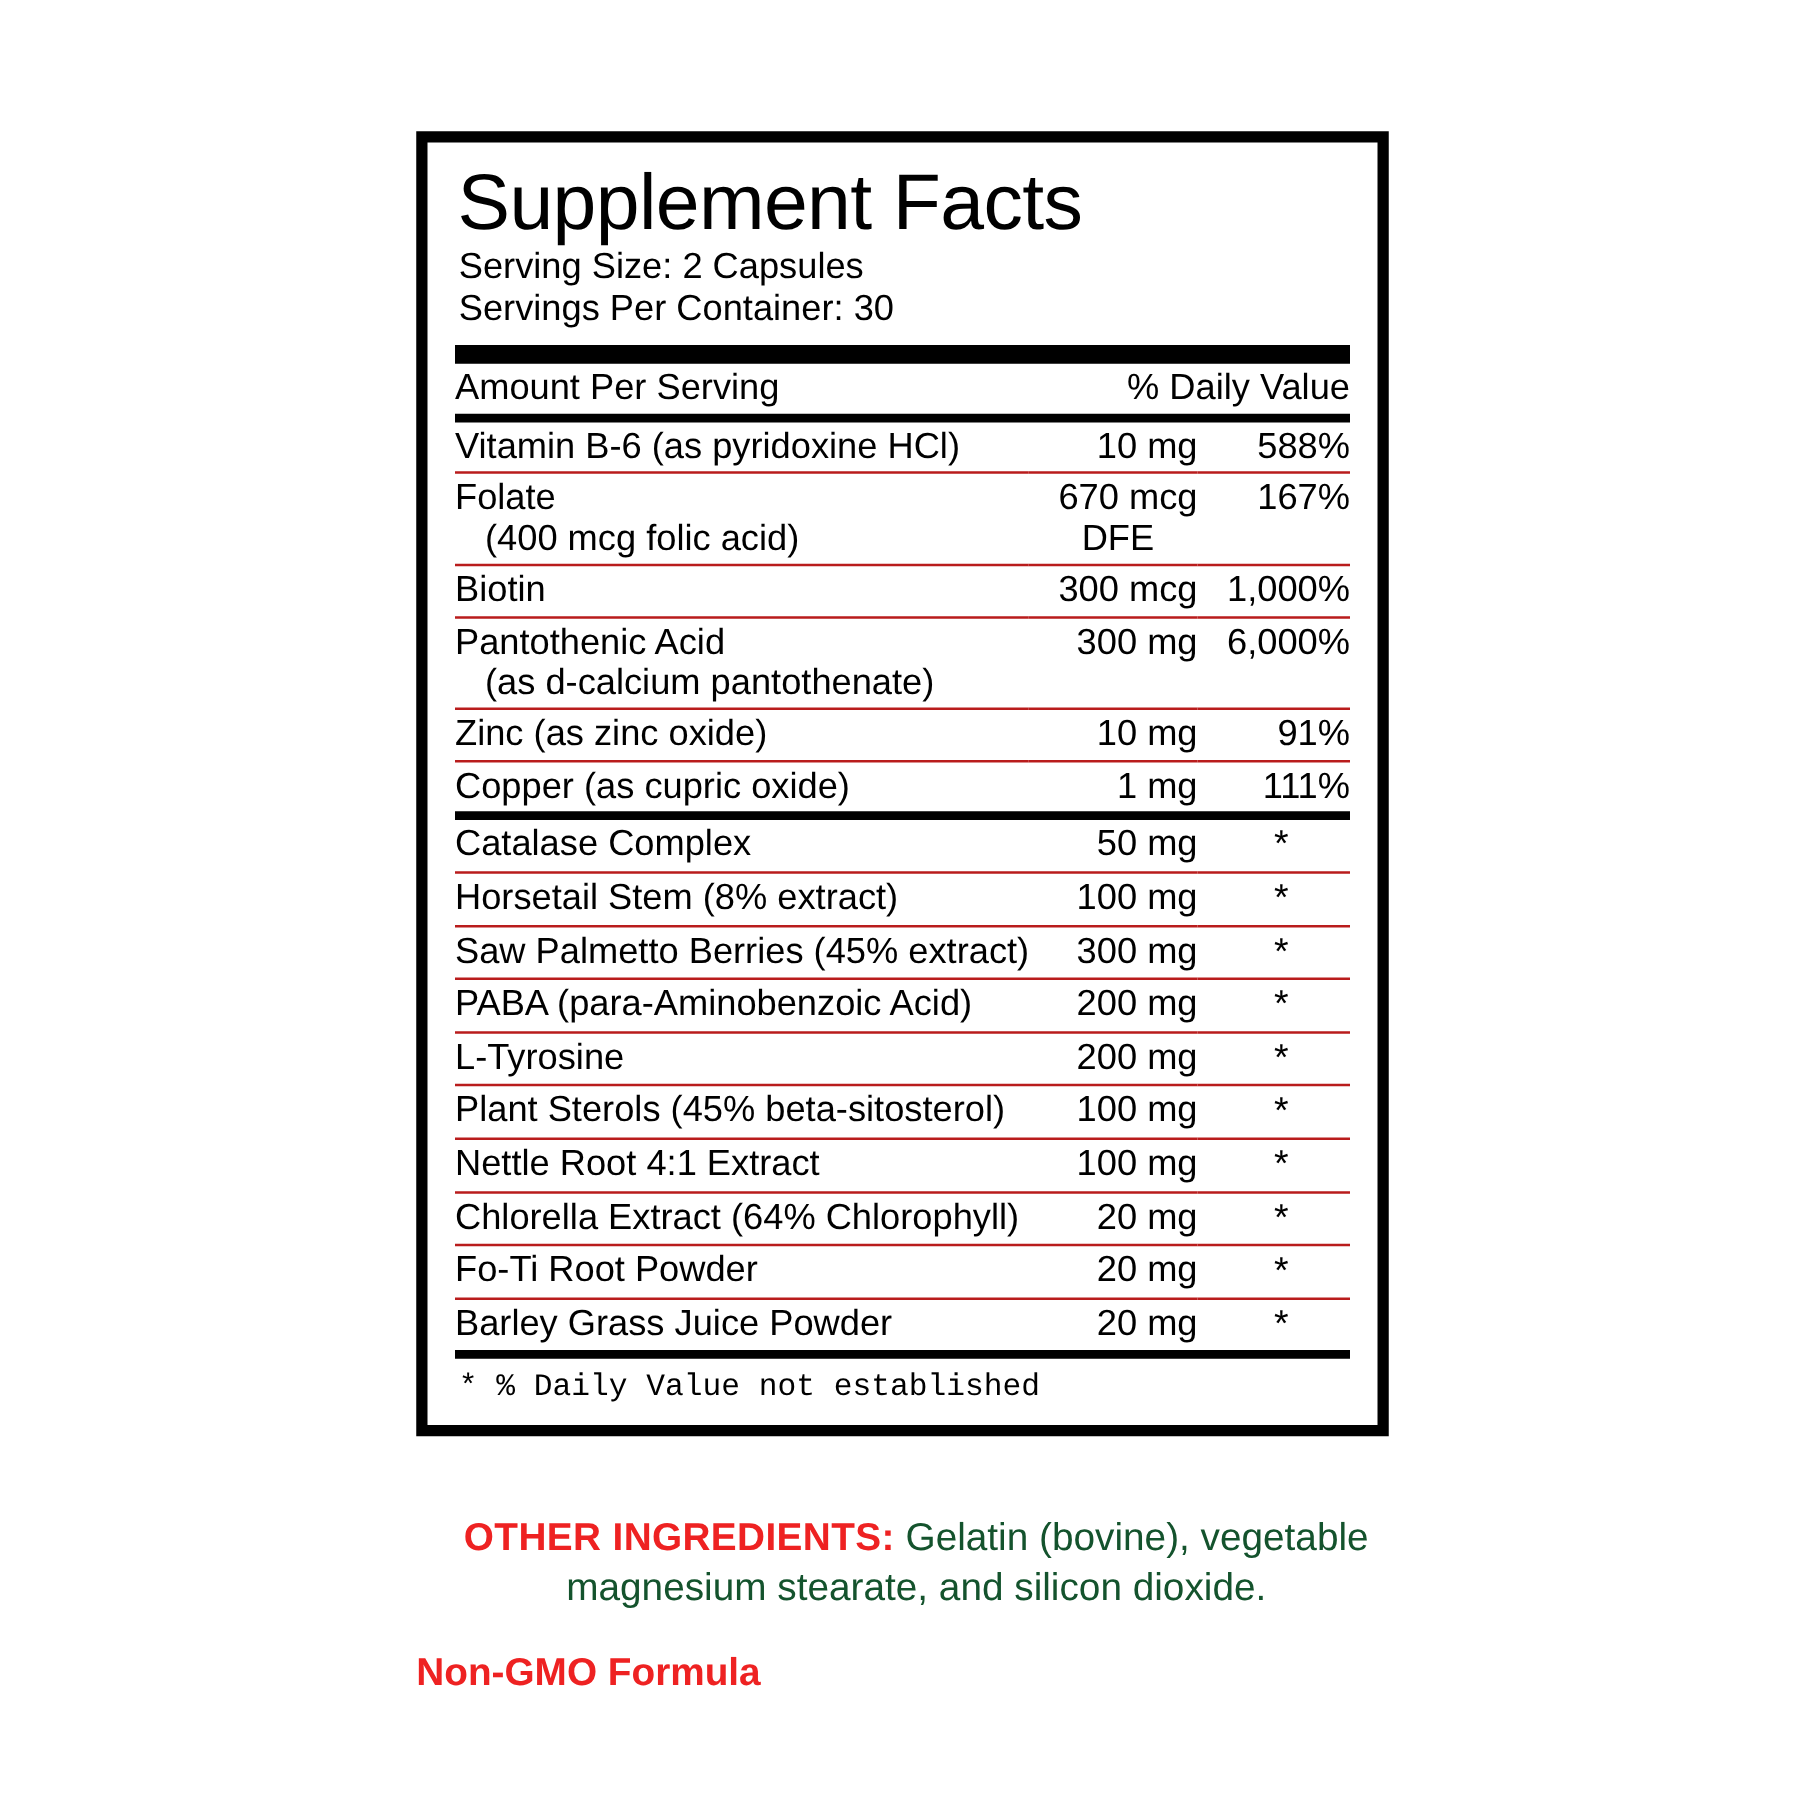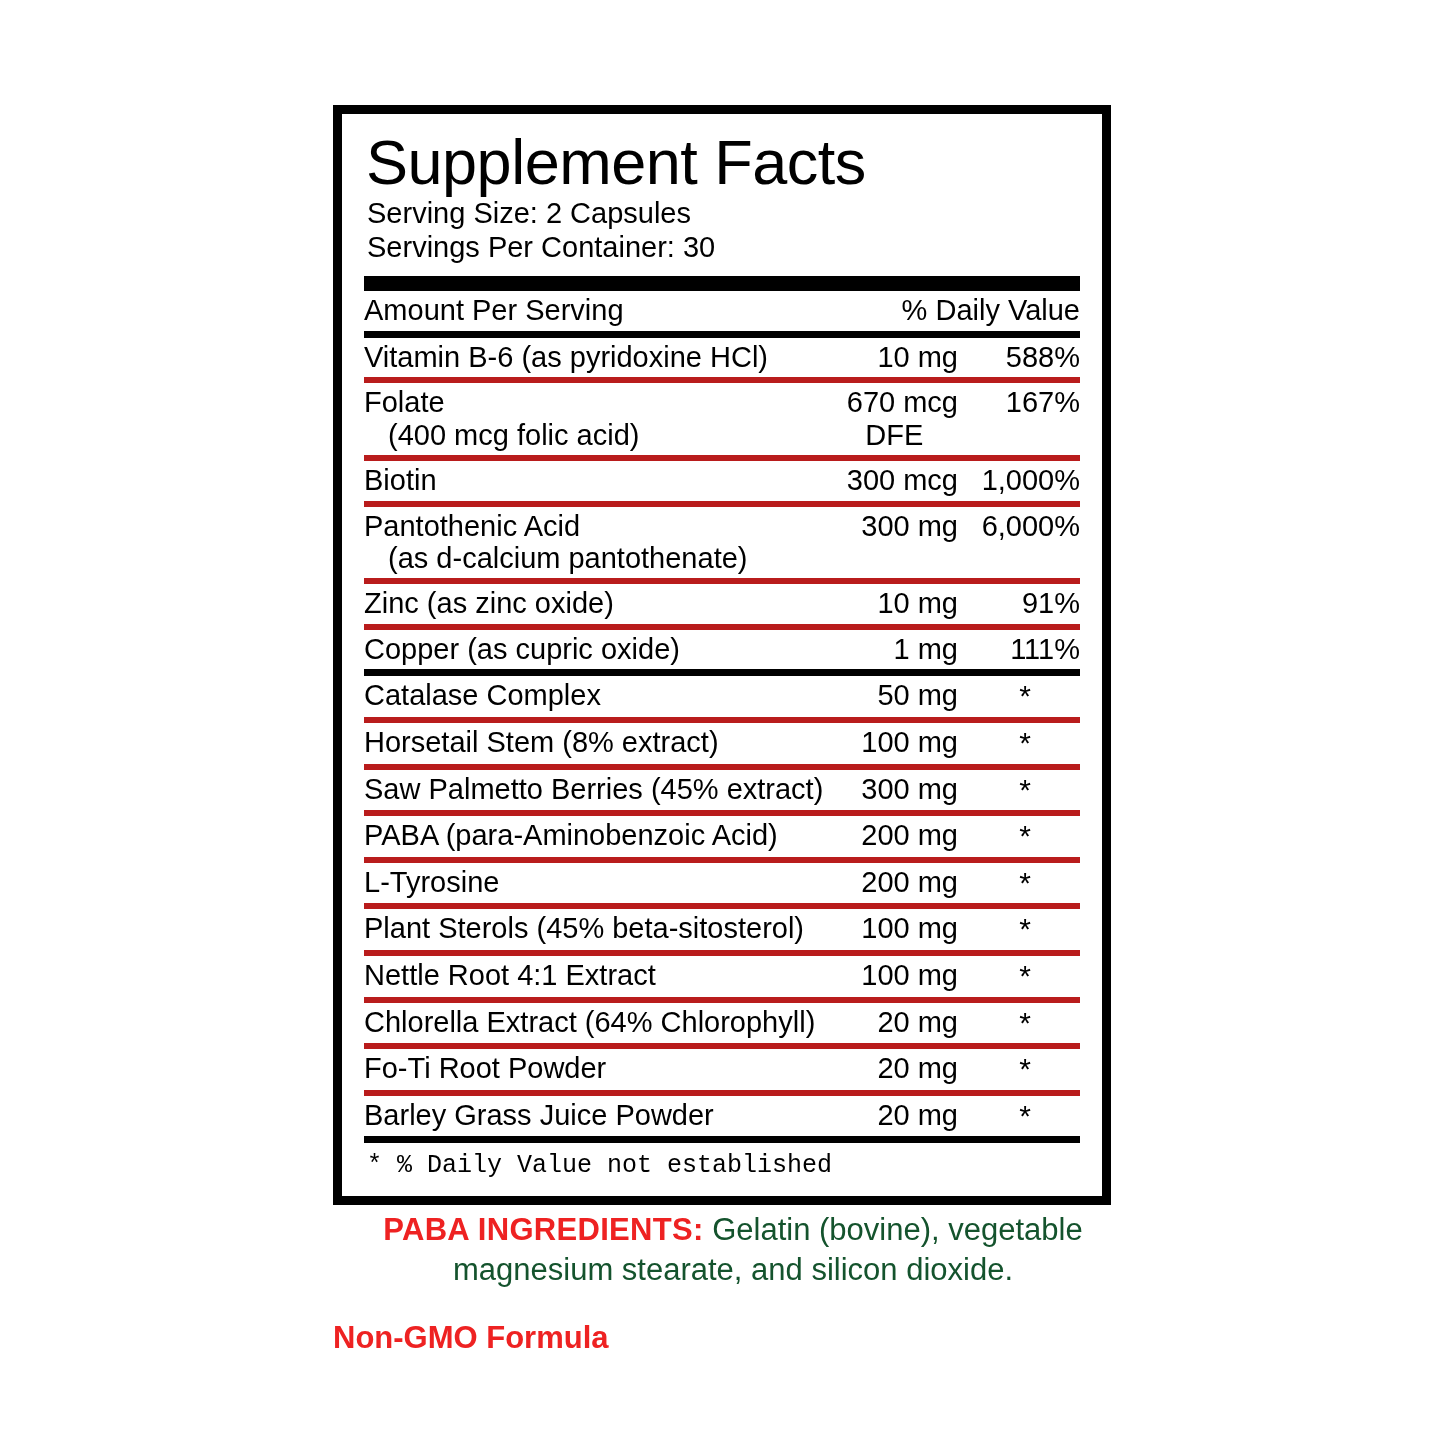--- a/index.html
+++ b/index.html
@@ -74,21 +74,21 @@
   .sub {
     display: block;
     padding-left: 24px;
   }
   .amt-sub {
     display: block;
     text-align: center;
   }
 
   .rowline td {
-    border-top: 6px solid #b91c1c;
+    border-top: 2px solid #b91c1c;
   }
 
   .footnote {
     font-size: 25px;
     margin-top: 8px;
     margin-left: 3px;
     font-family: Liberation Mono, monospace;
   }
 
   
@@ -244,18 +244,18 @@
     </tbody>
       </table>
 
     <div class="rule-med"></div>
 
     <div class="footnote">* % Daily Value not established</div>
 
   </div>
 
   <div class="other">
-    <span class="lead">PABA INGREDIENTS:</span><span class="body"> Gelatin (bovine), vegetable magnesium stearate, and silicon dioxide.</span>
+    <span class="lead">OTHER INGREDIENTS:</span><span class="body"> Gelatin (bovine), vegetable magnesium stearate, and silicon dioxide.</span>
   </div>
 
   <div class="nongmo">Non-GMO Formula</div>
 
 </div>
 
 </body></html>

